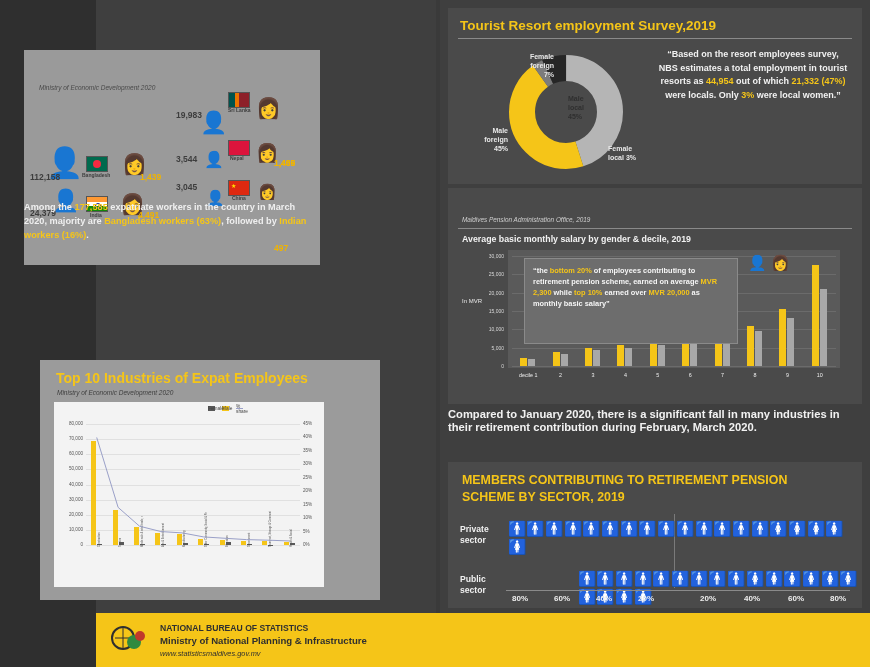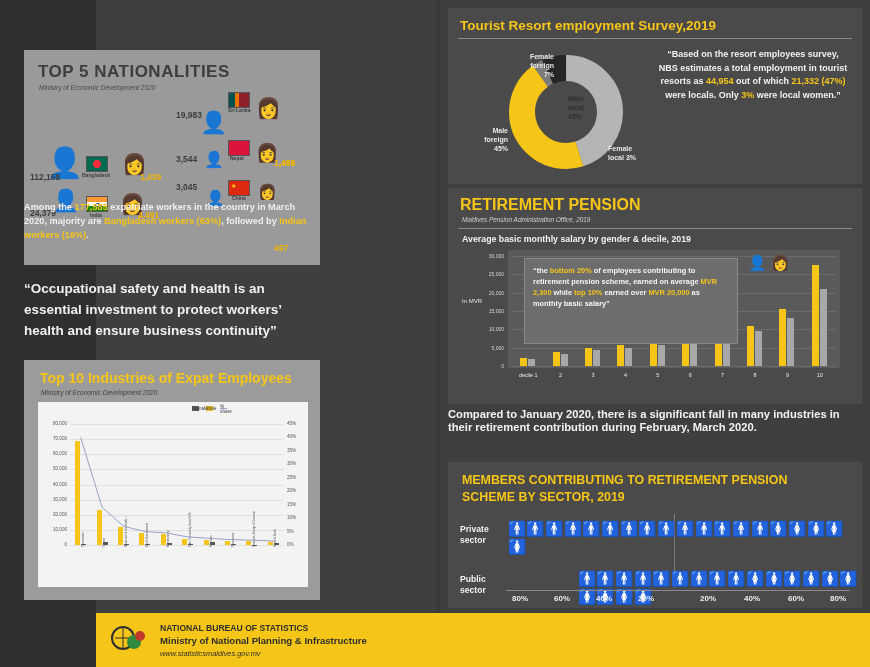--- a/index.html
+++ b/index.html
@@ -15,21 +15,21 @@
   .panel-nat .t{position:absolute;left:14px;top:12px;font-size:17px;font-weight:bold;color:#3d3d3d;letter-spacing:.5px;}
   .panel-nat .s{position:absolute;left:15px;top:34px;font-size:6.5px;font-style:italic;color:#4a4a4a;}
   .flagbox{position:absolute;width:20px;height:14px;border:1px solid #555;overflow:hidden;background:#ddd;}
   .person{position:absolute;font-size:18px;line-height:18px;color:#8a8a8a;}
   .person.fem{color:#f5c518;}
   .num{position:absolute;font-size:8.5px;font-weight:bold;color:#3d3d3d;}
   .num.y{color:#f0b400;}
   .lbl{position:absolute;font-size:5px;font-weight:bold;color:#3d3d3d;}
   .natnote{position:absolute;left:24px;top:200px;width:290px;font-size:9.2px;line-height:14px;font-weight:bold;color:#efefef;}
   .quote{position:absolute;left:24px;top:278px;width:300px;font-size:13.5px;line-height:21px;font-weight:bold;color:#f0f0f0;}
-  .panel-ind{position:absolute;left:24px;top:360px;width:296px;height:240px;background:#9b9b9b;}
+  .panel-ind{position:absolute;left:40px;top:360px;width:340px;height:240px;background:#9b9b9b;}
   .panel-ind .t{position:absolute;left:16px;top:10px;font-size:14px;font-weight:bold;color:#f5c518;}
   .panel-ind .s{position:absolute;left:17px;top:29px;font-size:6.5px;font-style:italic;color:#3f3f3f;}
   .plot{position:absolute;left:14px;top:42px;width:270px;height:185px;background:#f3f3f3;}
   .axisl{position:absolute;font-size:4.6px;color:#555;text-align:right;width:26px;}
   .axisr{position:absolute;font-size:4.6px;color:#555;width:20px;}
   .bar{position:absolute;bottom:0;background:#f5c518;}
   .legend{position:absolute;font-size:4.8px;color:#444;}
   .xtick{position:absolute;font-size:2.6px;color:#555;transform:rotate(-90deg);transform-origin:left top;white-space:nowrap;}
 
   
@@ -69,21 +69,20 @@
 </head>
 <body>
 
 <div class="page">
   <div class="edge-l"></div>
   <div class="left"></div>
   <div class="right"></div>
 
 
   <div class="panel-nat">
-    <div class="t">TOP 5 NATIONALITIES</div>
     <div class="s">Ministry of Economic Development 2020</div>
 
     <div class="person" style="left:22px;top:98px;font-size:30px;line-height:30px;">👤</div>
     <div class="num" style="left:6px;top:122px;">112,158</div>
     <div class="flagbox" style="left:62px;top:106px;">
       <div style="width:100%;height:100%;background:#006a4e;position:relative;">
           <div style="position:absolute;left:6px;top:3px;width:8px;height:8px;border-radius:50%;background:#f42a41;"></div>
         </div>
     </div>
     <div class="lbl" style="left:58px;top:122px;">Bangladesh</div>
@@ -131,21 +130,20 @@
           <div style="position:absolute;left:2px;top:2px;color:#ffde00;font-size:6px;line-height:6px;">★</div>
         </div>
     </div>
     <div class="lbl" style="left:208px;top:145px;">China</div>
     <div class="person fem" style="left:234px;top:134px;font-size:15px;line-height:15px;">👩</div>
     <div class="num y" style="left:250px;top:146px;margin-top:47px;">497</div>
   </div>
 
   <div class="natnote" id="nat-note"><span>Among the </span><span style="color: rgb(245, 197, 24);">177,585</span><span> expatriate workers in the country in March 2020, majority are </span><span style="color: rgb(245, 197, 24);">Bangladesh workers (63%)</span><span>, followed by </span><span style="color: rgb(245, 197, 24);">Indian workers (16%)</span><span>.</span></div>
 
-  <div class="quote">“Occupational safety and health is an essential investment to protect workers’ health and ensure business continuity”</div>
 
   <div class="panel-ind">
     <div class="t">Top 10 Industries of Expat Employees</div>
     <div class="s">Ministry of Economic Development 2020</div>
     <div class="plot" id="ind-plot">
         <div style="position: absolute; left: 32px; top: 143px; width: 214px; height: 1px; background: rgb(224, 224, 224);"></div>
         <div class="axisl" style="left: 3px; top: 140px;">0</div>
         <div style="position: absolute; left: 32px; top: 127.875px; width: 214px; height: 1px; background: rgb(224, 224, 224);"></div>
         <div class="axisl" style="left: 3px; top: 124.875px;">10,000</div>
         <div style="position: absolute; left: 32px; top: 112.75px; width: 214px; height: 1px; background: rgb(224, 224, 224);"></div>
@@ -259,21 +257,20 @@
     <div class="donutlbl dark" style="left:120px;top:86px;width:40px;white-space:pre-line;">Male
 local
 45%</div>
     <div class="donutlbl" style="left:160px;top:136px;width:50px;white-space:pre-line;">Female
 local 3%</div>
 
     <div class="quoteBox" id="resort-quote" style="left:210px;top:40px;width:190px;"><span>“Based on the resort employees survey, NBS estimates a total employment in tourist resorts as </span><span style="color: rgb(245, 197, 24);">44,954</span><span> out of which </span><span style="color: rgb(245, 197, 24);">21,332 (47%)</span><span> were locals. Only </span><span style="color: rgb(245, 197, 24);">3%</span><span> were local women.”</span></div>
   </div>
 
   <div class="card r2">
-    <div class="rh" style="left:12px;top:8px;font-size:16px;">RETIREMENT PENSION</div>
     <div class="pen-sub" style="left:14px;top:28px;">Maldives Pension Administration Office, 2019</div>
     <div class="hrline" style="left:10px;top:40px;width:394px;"></div>
     <div style="position:absolute;left:14px;top:46px;font-size:8.8px;font-weight:bold;color:#f2f2f2;">Average basic monthly salary by gender &amp; decile, 2019</div>
 
     <div class="penplot" id="pen-plot" style="left:60px;top:62px;width:332px;height:118px;">
         <div class="pengrid" style="left: 4px; top: 116px; width: 324px;"></div>
         <div class="pengrid" style="left: 4px; top: 97.6667px; width: 324px;"></div>
         <div class="pengrid" style="left: 4px; top: 79.3333px; width: 324px;"></div>
         <div class="pengrid" style="left: 4px; top: 61px; width: 324px;"></div>
         <div class="pengrid" style="left: 4px; top: 42.6667px; width: 324px;"></div>

